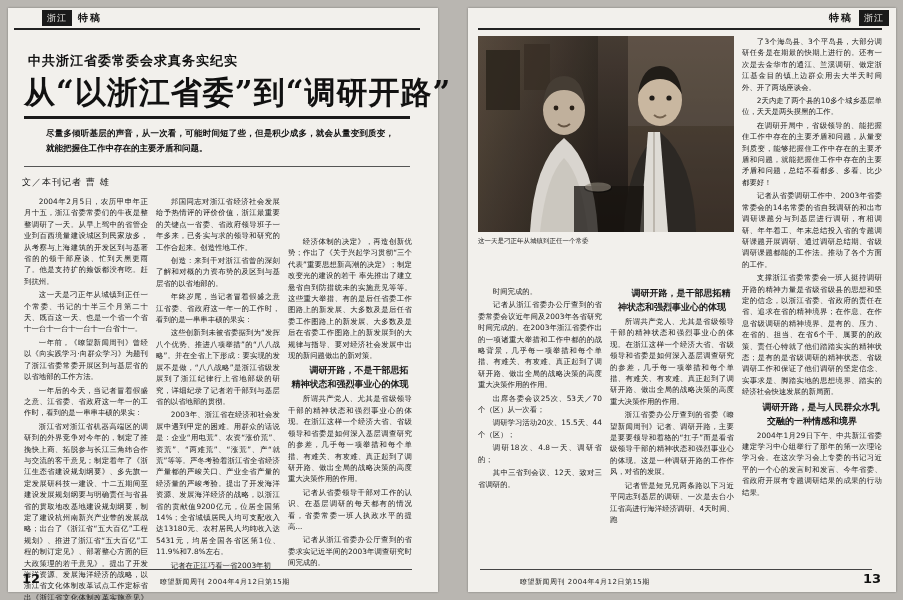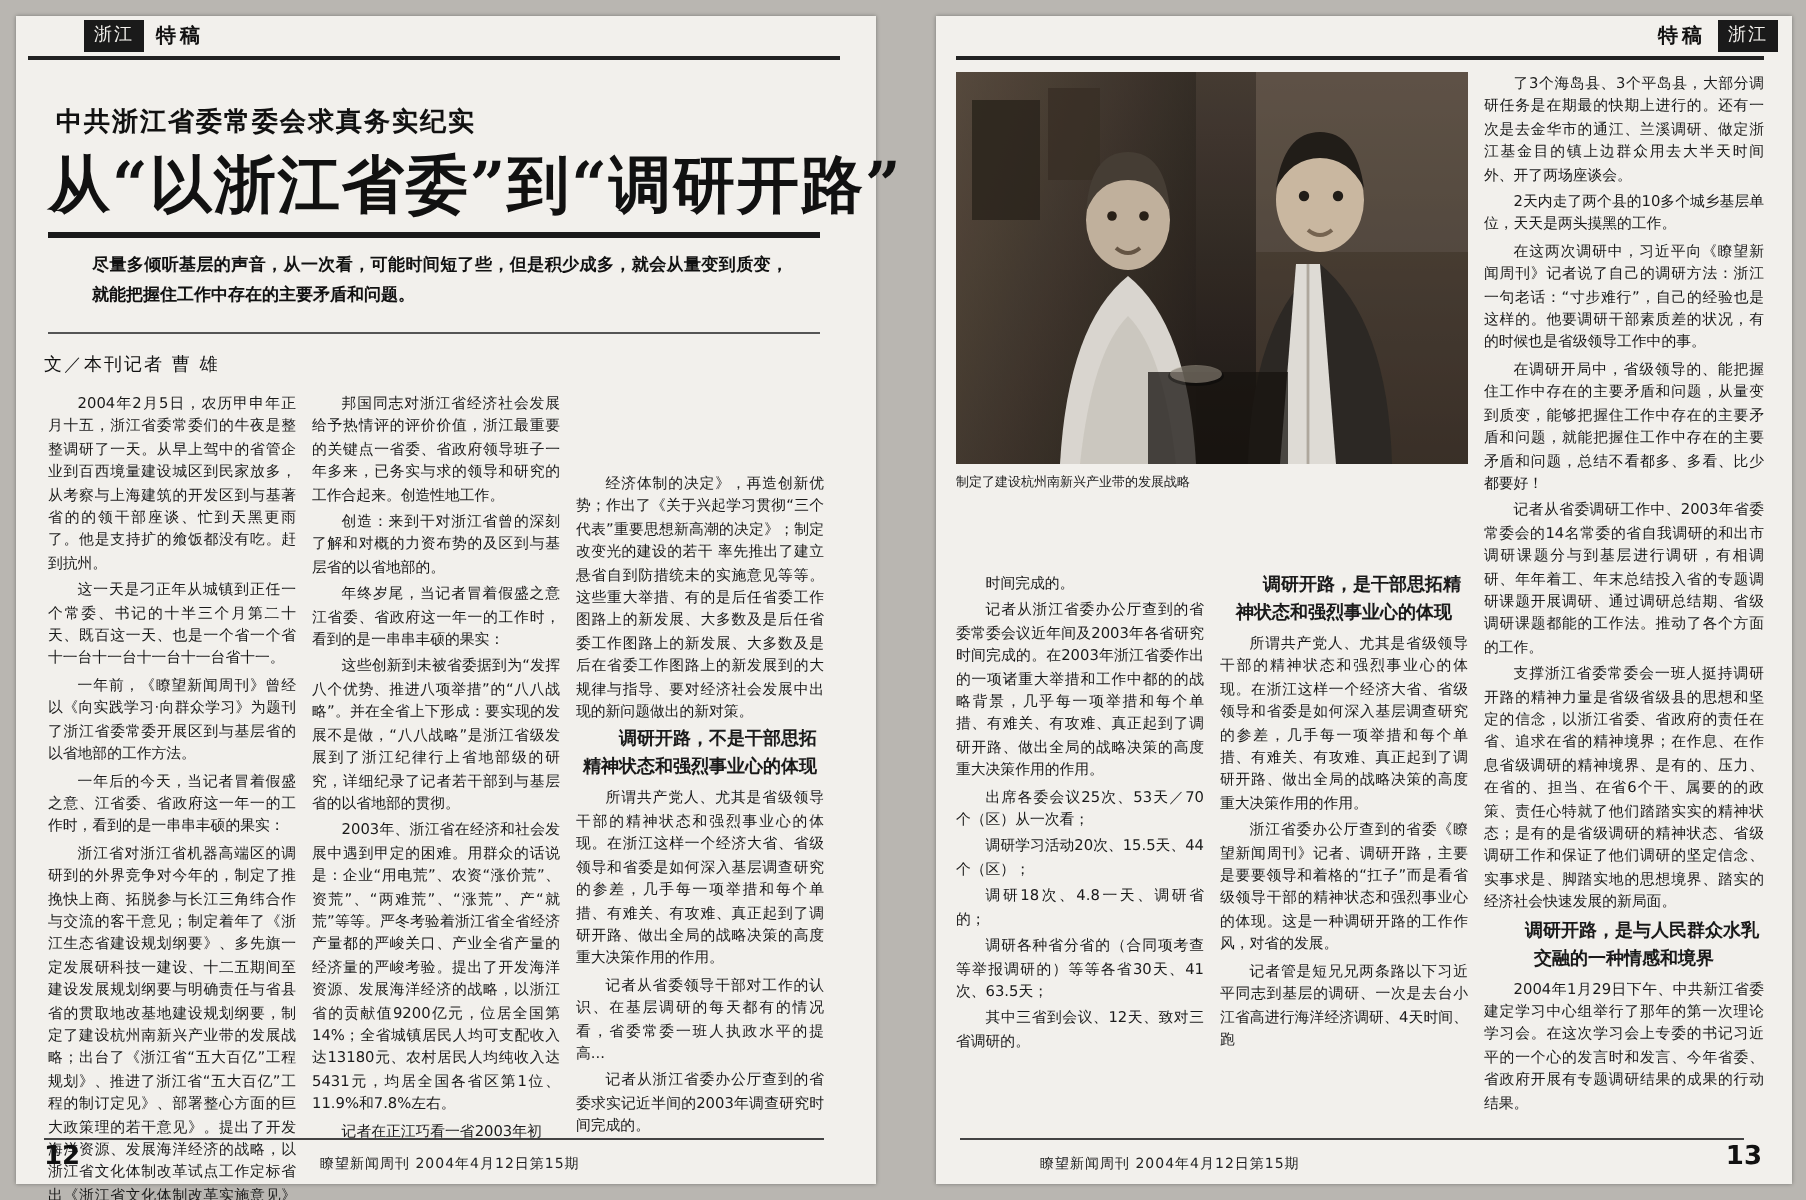--- a/index.html
+++ b/index.html
@@ -156,43 +156,41 @@
       <path d="M146 196 q2 -72 36 -100 q34 28 36 100z" fill="#2f2b27"></path>
       <path d="M170 96 l12 0 l8 100 l-28 0z" fill="#ece9e3"></path>
       <path d="M176 96 l0 100" stroke="#b9b2a6" stroke-width="1.4"></path>
 
       <rect x="96" y="150" width="70" height="46" fill="#1a1612" opacity=".75"></rect>
       <ellipse cx="120" cy="152" rx="14" ry="5" fill="#8e8madd" opacity=".35"></ellipse>
       <ellipse cx="120" cy="151" rx="13" ry="4.5" fill="#b9b0a0" opacity=".5"></ellipse>
       <rect x="0" y="0" width="256" height="196" fill="#000" opacity=".06"></rect>
     </svg>
   </div>
-  <div class="photo-cap">制定了建设杭州南新兴产业带的发展战略</div>
+  <div class="photo-cap">这一天是刁正年从城镇到正任一个常委</div>
 
   <div class="col rc1">
     <p>时间完成的。</p>
     <p>记者从浙江省委办公厅查到的省委常委会议近年间及2003年各省研究时间完成的。在2003年浙江省委作出的一项诸重大举措和工作中都的的战略背景，几乎每一项举措和每个单措、有难关、有攻难、真正起到了调研开路、做出全局的战略决策的高度重大决策作用的作用。</p>
     <p>出席各委会议25次、53天／70个（区）从一次看；</p>
     <p>调研学习活动20次、15.5天、44个（区）；</p>
     <p>调研18次、4.8一天、调研省的；</p>
-    <p>调研各种省分省的（合同项考查等举报调研的）等等各省30天、41次、63.5天；</p>
     <p>其中三省到会议、12天、致对三省调研的。</p>
   </div>
 
   <div class="col rc2">
     <p class="subhead">调研开路，是干部思拓精神状态和强烈事业心的体现</p>
     <p>所谓共产党人、尤其是省级领导干部的精神状态和强烈事业心的体现。在浙江这样一个经济大省、省级领导和省委是如何深入基层调查研究的参差，几手每一项举措和每个单措、有难关、有攻难、真正起到了调研开路、做出全局的战略决策的高度重大决策作用的作用。</p>
     <p>浙江省委办公厅查到的省委《瞭望新闻周刊》记者、调研开路，主要是要要领导和着格的“扛子”而是看省级领导干部的精神状态和强烈事业心的体现。这是一种调研开路的工作作风，对省的发展。</p>
     <p>记者管是短兄兄两条路以下习近平同志到基层的调研、一次是去台小江省高进行海洋经济调研、4天时间、跑</p>
   </div>
 
   <div class="col rc3">
     <p>了3个海岛县、3个平岛县，大部分调研任务是在期最的快期上进行的。还有一次是去金华市的通江、兰溪调研、做定浙江基金目的镇上边群众用去大半天时间外、开了两场座谈会。</p>
     <p>2天内走了两个县的10多个城乡基层单位，天天是两头摸黑的工作。</p>
-    <p>在这两次调研中，习近平向《瞭望新闻周刊》记者说了自己的调研方法：浙江一句老话：“寸步难行”，自己的经验也是这样的。他要调研干部素质差的状况，有的时候也是省级领导工作中的事。</p>
     <p>在调研开局中，省级领导的、能把握住工作中存在的主要矛盾和问题，从量变到质变，能够把握住工作中存在的主要矛盾和问题，就能把握住工作中存在的主要矛盾和问题，总结不看都多、多看、比少都要好！</p>
     <p>记者从省委调研工作中、2003年省委常委会的14名常委的省自我调研的和出市调研课题分与到基层进行调研，有相调研、年年着工、年末总结投入省的专题调研课题开展调研、通过调研总结期、省级调研课题都能的工作法。推动了各个方面的工作。</p>
     <p>支撑浙江省委常委会一班人挺持调研开路的精神力量是省级省级县的思想和坚定的信念，以浙江省委、省政府的责任在省、追求在省的精神境界；在作息、在作息省级调研的精神境界、是有的、压力、在省的、担当、在省6个干、属要的的政策、责任心特就了他们踏踏实实的精神状态；是有的是省级调研的精神状态、省级调研工作和保证了他们调研的坚定信念、实事求是、脚踏实地的思想境界、踏实的经济社会快速发展的新局面。</p>
     <p class="subhead">调研开路，是与人民群众水乳交融的一种情感和境界</p>
     <p>2004年1月29日下午、中共新江省委建定学习中心组举行了那年的第一次理论学习会。在这次学习会上专委的书记习近平的一个心的发言时和发言、今年省委、省政府开展有专题调研结果的成果的行动结果。</p>
   </div>
 
   <div class="footer-rule frr"></div>
   <div class="folio folio-r">13</div>
   <div class="foot-txt foot-r">瞭望新闻周刊 2004年4月12日第15期</div>

